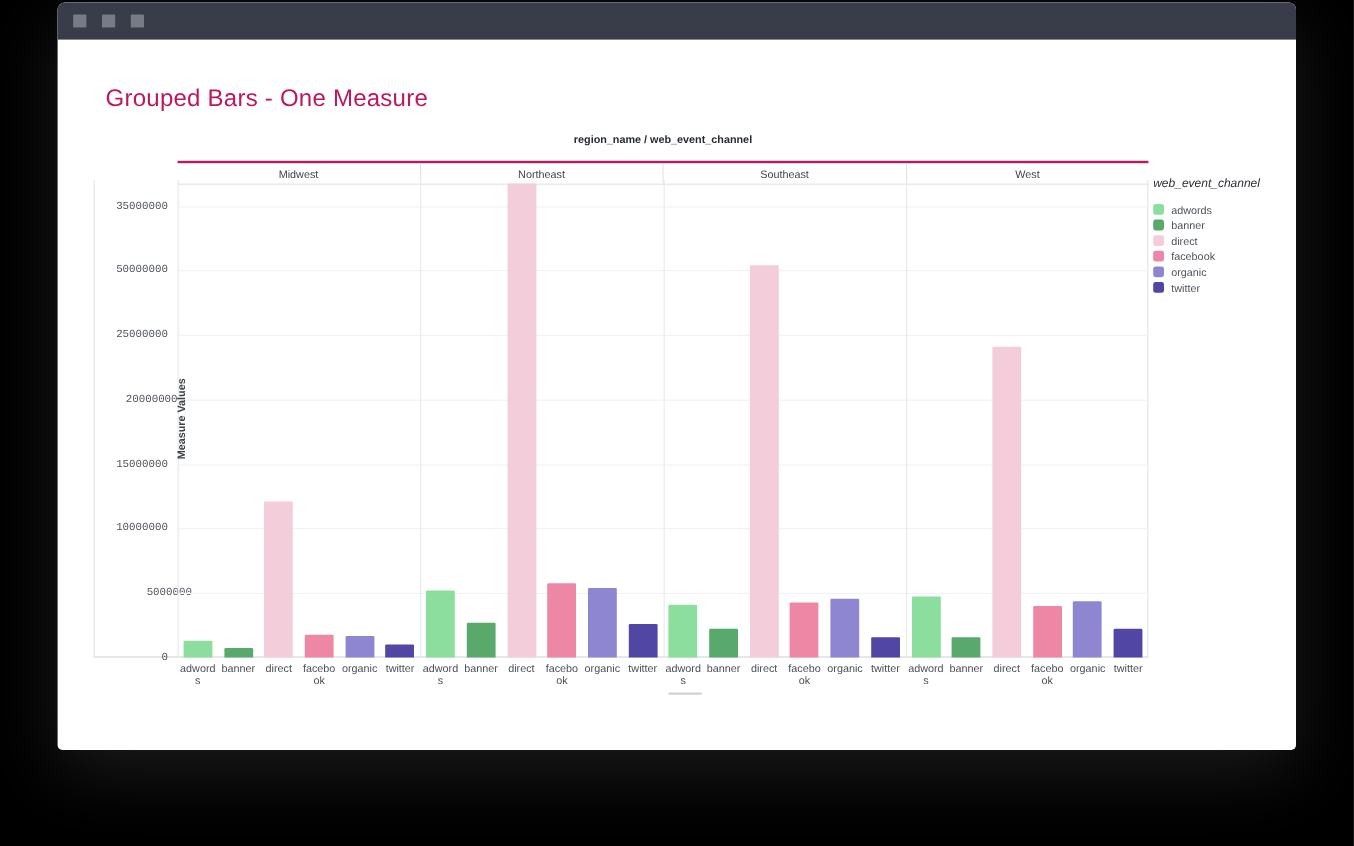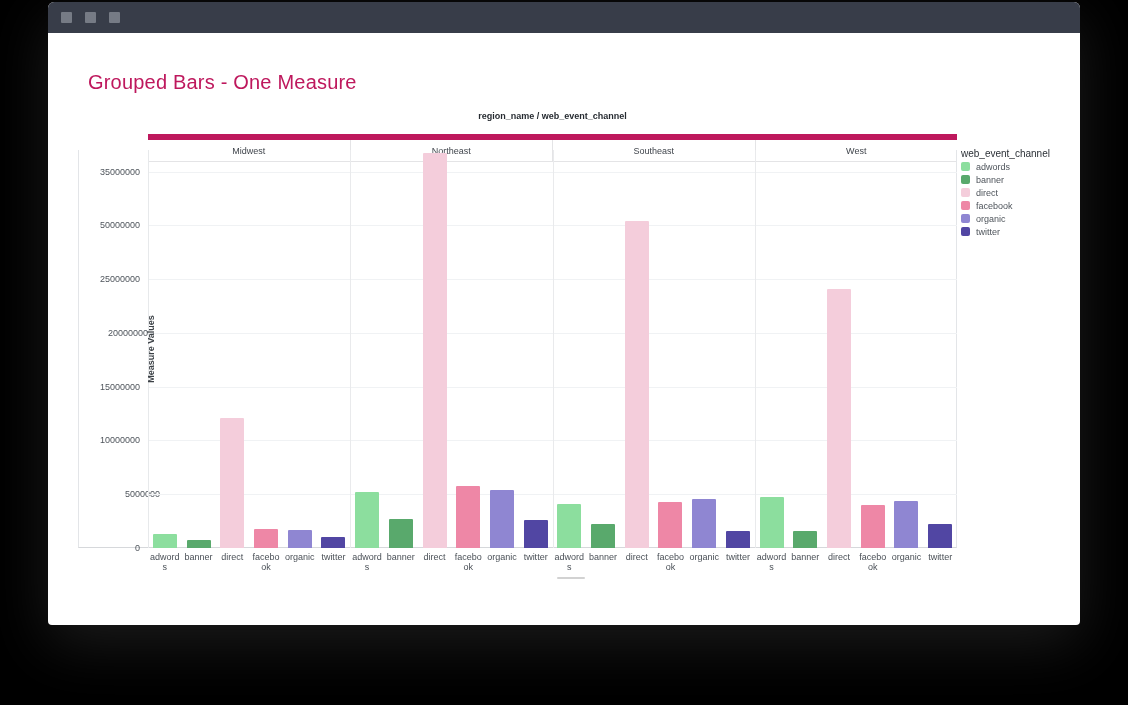--- a/index.html
+++ b/index.html
@@ -19,43 +19,43 @@
 
   
   .chart-title { position:absolute; left:100px; top:109px; width:809px; text-align:center;
                  font-size:9px; font-weight:bold; color:#262b31; }
 
   .chart-frame { position:absolute; left:30px; top:148px; width:879px; height:398px;
                  border-left:1px solid #e3e5e8; border-right:1px solid #e3e5e8;
                  border-bottom:1px solid #d6d8db; }
   .inner-divider { position:absolute; left:100px; top:148px; width:1px; height:398px; background:#e7e9eb; }
 
-  .facet-header { position:absolute; left:100px; top:132px; width:809px; height:28px;
-                  border-top:6px solid #be185d; border-bottom:1px solid #e4e4e6; display:flex; }
+  .facet-header { position:absolute; left:100px; top:132px; width:809px; height:20px;
+                  border-top:2px solid #be185d; border-bottom:1px solid #e4e4e6; display:flex; }
   .facet-cell { flex:1 1 0; display:flex; align-items:center; justify-content:center;
                 font-size:9px; color:#40454c; }
   .facet-cell + .facet-cell { border-left:1px solid #e4e4e6; }
 
   .y-axis-title { position:absolute; left:8px; top:252px; width:190px; height:190px;
                   transform:rotate(-90deg); transform-origin:center;
                   font-size:9px; font-weight:bold; color:#3c4146; text-align:center; line-height:190px;
                   pointer-events:none; }
-  .y-tick { position:absolute; width:60px; text-align:right; font-size:9px; color:#4e545b; }
+  .y-tick { position:absolute; width:60px; text-align:right; font-size:9px; color:#4e545b;font-family:Liberation Mono, monospace; }
 
   .gridline { position:absolute; height:1px; background:#f0f2f4; }
   .panel-sep { position:absolute; top:148px; width:1px; height:398px; background:#e9eaec; }
 
   .bar { position:absolute; bottom:0; border-radius:1px 1px 0 0; }
   .panel { position:absolute; top:148px; height:398px; }
 
   .x-tick { position:absolute; top:550px; width:32px; text-align:center; font-size:9px;
             line-height:10px; color:#4a5057; word-break:break-all; }
 
   .legend { position:absolute; left:913px; top:146px; width:115px; }
-  .legend-title { font-size:10px; color:#2b3036; margin-bottom:1px; }
+  .legend-title { font-size:10px; color:#2b3036; margin-bottom:9px;font-style:italic; }
   .legend-item { display:flex; align-items:center; height:13px; }
   .legend-swatch { width:9px; height:9px; border-radius:2px; margin-right:6px; flex:0 0 9px; }
   .legend-label { font-size:9px; color:#4e545b; }
 
   .scroll-handle { position:absolute; left:509px; top:575px; width:28px; height:2px;
                    background:#d2d2d2; border-radius:1px; }
 </style>
 </head>
 <body>
 

